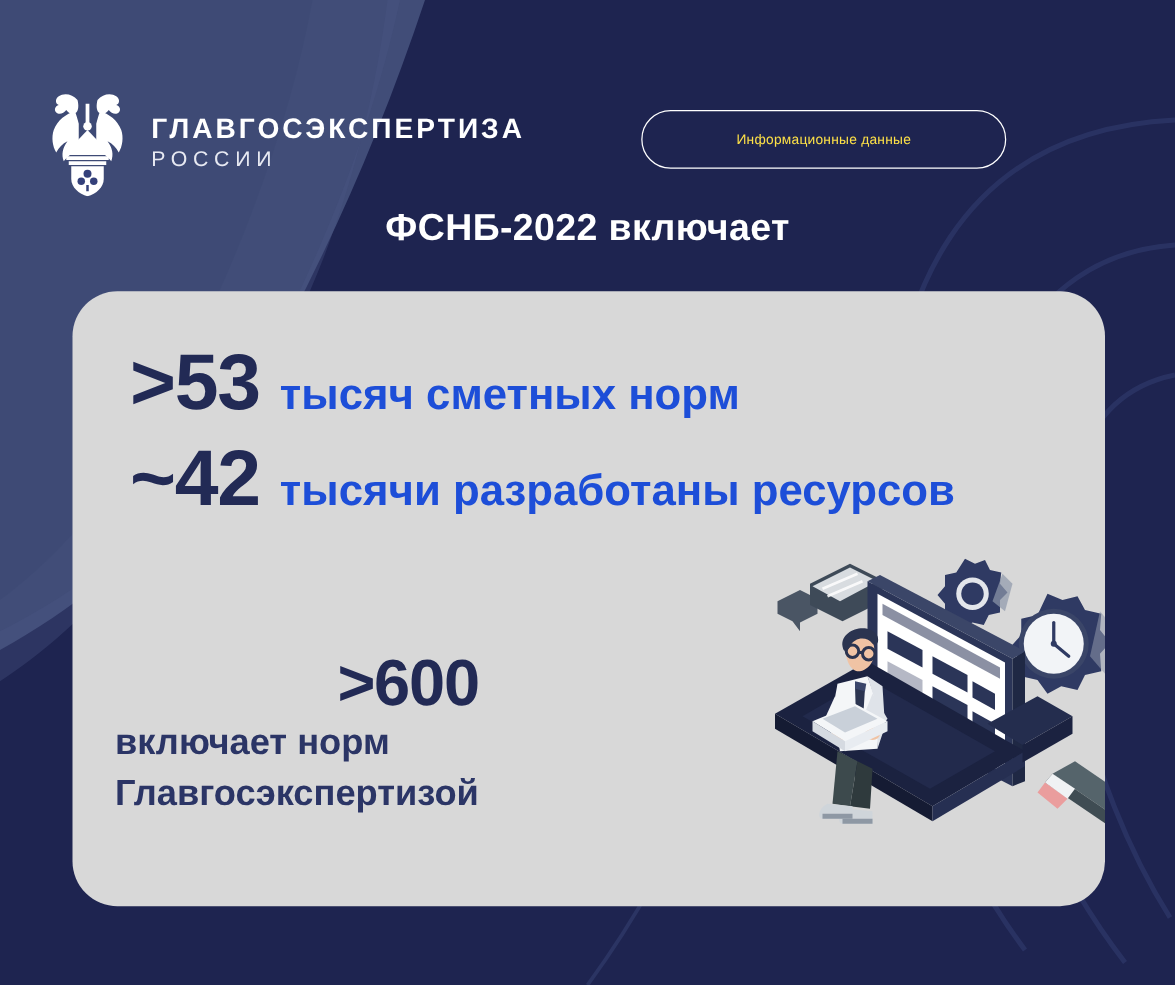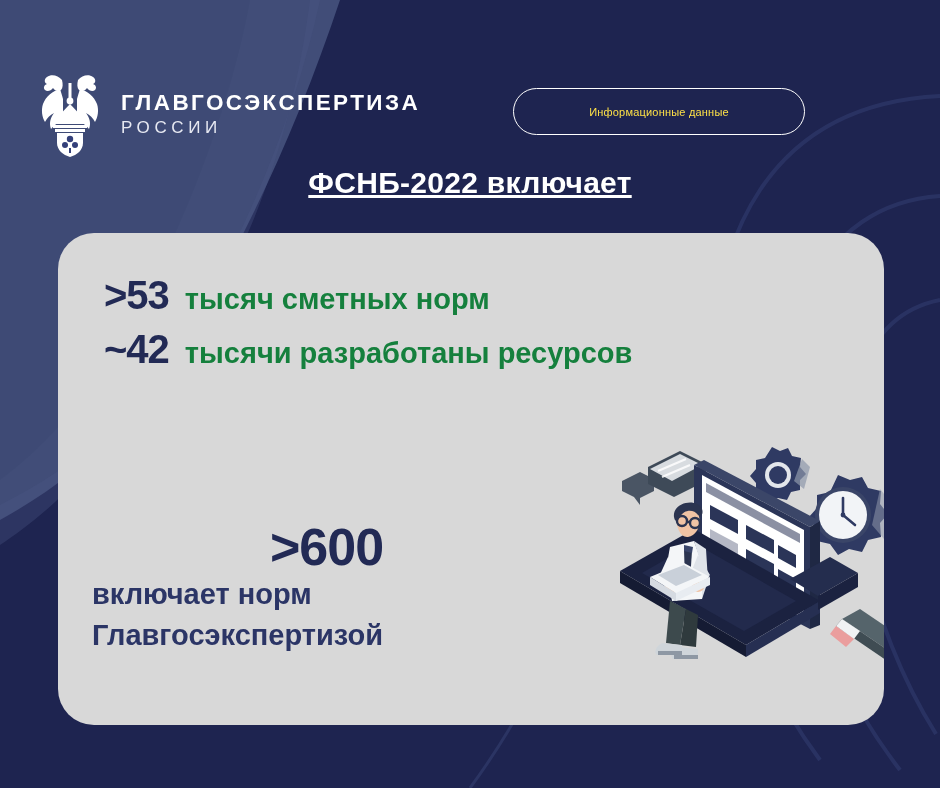--- a/index.html
+++ b/index.html
@@ -33,39 +33,39 @@
     height:47px;min-width:292px;box-sizing:border-box;
     border:1.6px solid #ffffff;border-radius:24px;
     display:flex;align-items:center;justify-content:center;
     padding:0 26px;
   }
   .badge span{color:#fde047;font-size:11px;letter-spacing:.2px;white-space:nowrap;}
 
   
   .title{
     position:absolute;left:0;top:166px;width:940px;text-align:center;
-    color:#ffffff;font-size:30px;font-weight:bold;letter-spacing:.3px;text-decoration:underline;
+    color:#ffffff;font-size:30px;font-weight:bold;letter-spacing:.3px;
   }
 
   
   .card{
     position:absolute;left:58px;top:233px;width:826px;height:492px;
     background:#d8d8d8;border-radius:36px;overflow:hidden;
   }
 
   .stats{position:absolute;left:0;top:0;width:826px;}
   .stat-row{display:flex;align-items:baseline;padding-left:46px;}
   .stat-row.r1{margin-top:42px;}
   .stat-row.r2{margin-top:14px;text-align:center;}
   .stat-num{
-    color:#222a55;font-weight:bold;font-size:40px;letter-spacing:-1px;
+    color:#222a55;font-weight:bold;font-size:63px;letter-spacing:-1px;
     line-height:1;white-space:nowrap;
   }
   .stat-label{
-    color:#15803d;font-weight:bold;font-size:29px;line-height:1;
+    color:#1d4ed8;font-weight:bold;font-size:35px;line-height:1;
     margin-left:16px;white-space:nowrap;
   }
 
   .stat-block{position:absolute;left:20px;top:288px;display:flex;align-items:flex-end;flex-direction:column;}
   .stat-block .stat-num{font-size:52px;padding-left:26px;}
   .stat-block .lines{margin-left:14px;display:flex;flex-direction:column;gap:10px;padding-top:6px;}
   .stat-block .lines div{
     color:#2b3566;font-weight:bold;font-size:29px;line-height:1.08;white-space:nowrap;
   }
 

